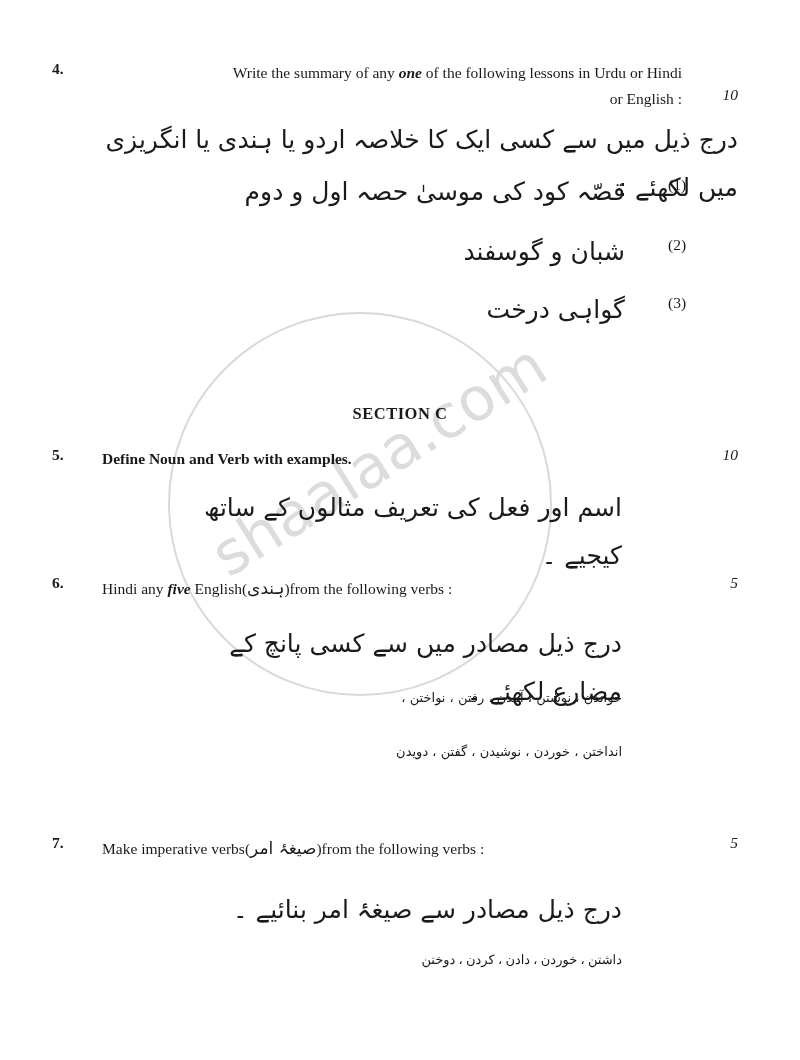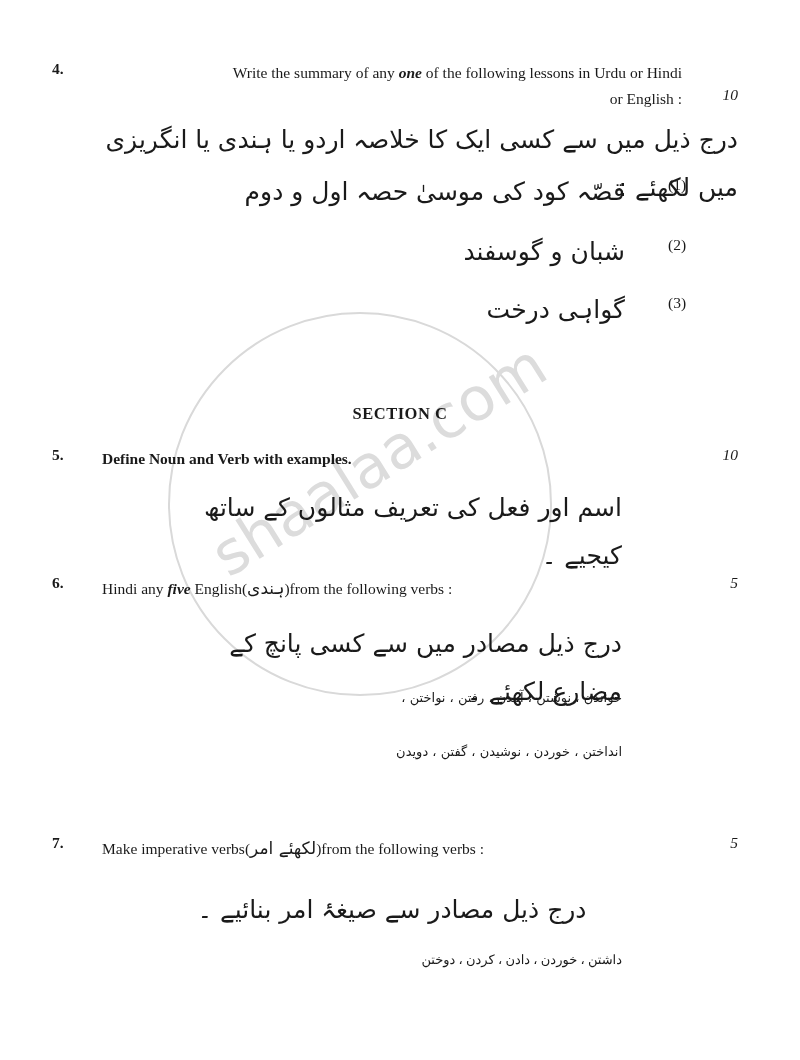--- a/index.html
+++ b/index.html
@@ -154,21 +154,21 @@
 
     <div class="urdu" style="right:178px; top:620px; width:460px;">درج ذیل مصادر میں سے کسی پانچ کے مضارع لکھئے ۔</div>
 
     <div class="urdu urdu-sm" style="right:178px; top:686px; width:460px;">خواندن ، نوشتن ، آمدن ، رفتن ، نواختن ،</div>
     <div class="urdu urdu-sm" style="right:178px; top:740px; width:460px;">انداختن ، خوردن ، نوشیدن ، گفتن ، دویدن</div>
   </div>
 
   <div>
     <div class="qnum" style="left:52px; top:834px;">7.</div>
     <div class="qtext" style="left:102px; top:834px; width:560px;">
-      <span>Make imperative verbs(</span><span class="inline-urdu">لکھئے امر</span><span>)from the following verbs :</span>
+      <span>Make imperative verbs(</span><span class="inline-urdu">صیغۂ امر</span><span>)from the following verbs :</span>
     </div>
     <div class="marks" style="top:834px;">5</div>
 
-    <div class="urdu" style="right:178px; top:886px; width:460px;text-align:center;">درج ذیل مصادر سے صیغۂ امر بنائیے ۔</div>
+    <div class="urdu" style="right:178px; top:886px; width:460px;">درج ذیل مصادر سے صیغۂ امر بنائیے ۔</div>
     <div class="urdu urdu-sm" style="right:178px; top:948px; width:460px;font-family:Liberation Serif, serif;">داشتن ، خوردن ، دادن ، کردن ، دوختن</div>
   </div>
 
 </div>
 
 </body></html>

